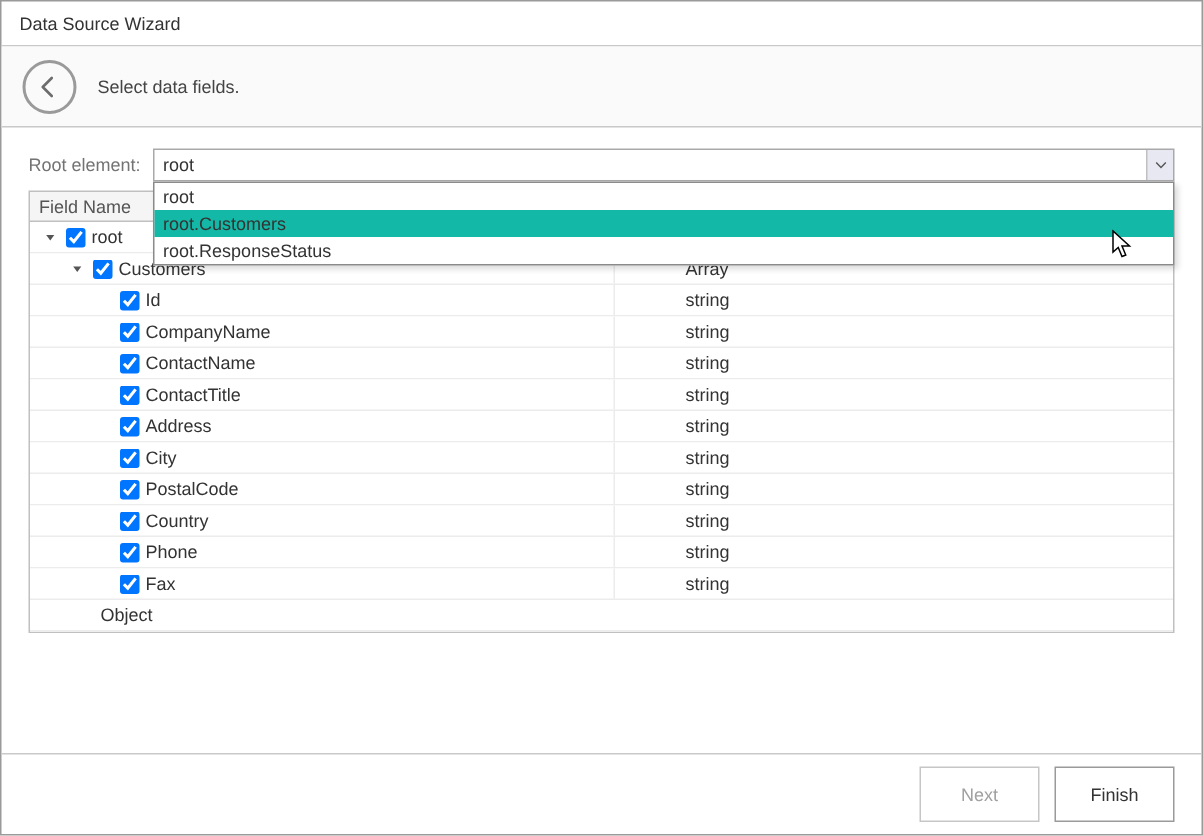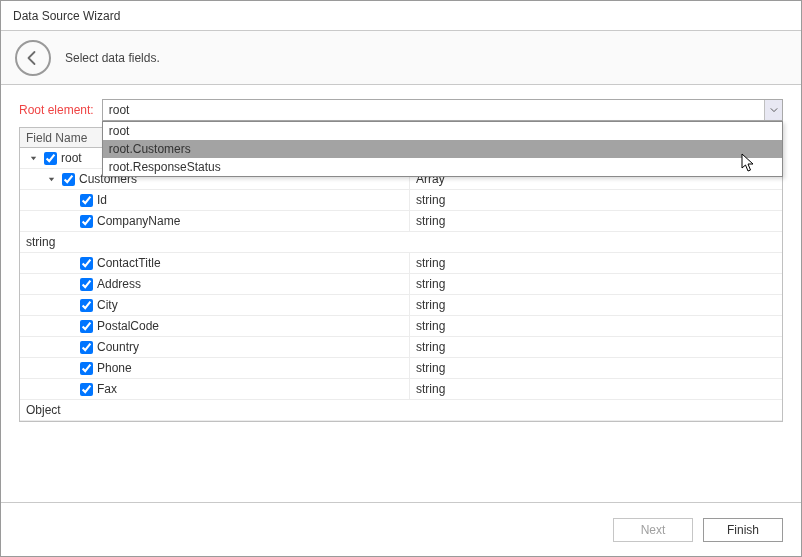--- a/index.html
+++ b/index.html
@@ -48,21 +48,21 @@
     color: #6d6d6d;
   }
   .back-btn svg { width: 18px; height: 18px; }
   .subtitle { font-size: 12px; color: #444; text-align: center; }
   .content {
     position: absolute;
     top: 84px; left: 0; right: 0; bottom: 54px;
     padding: 14px 18px 0 18px;
   }
   .rootrow { display:flex; align-items:center; gap:8px; margin-bottom:6px; }
-  .rootrow label { font-size:12px; color:#ef4444; white-space:nowrap; }
+  .rootrow label { font-size:12px; color:#737373; white-space:nowrap; }
   .combo {
     flex:1;
     height:22px;
     border:1px solid #a9a9a9;
     background:#fff;
     display:flex; align-items:center;
     position:relative;
   }
   .combo .combo-text { flex:1; padding:0 6px; font-size:12px; height:100%; display:flex; align-items:center; }
   .combo .combo-btn {
@@ -82,21 +82,21 @@
     z-index:50;
     box-shadow: 2px 2px 4px rgba(0,0,0,0.15);
   }
   .dropdown .opt {
     height:18px;
     display:flex; align-items:center;
     padding:0 6px;
     font-size:12px;
     cursor:pointer;
   }
-  .dropdown .opt.sel { background:#a3a3a3; }
+  .dropdown .opt.sel { background:#14b8a6; }
 
   .grid {
     border:1px solid #c0c0c0;
     margin-top:4px;
   }
   .grid-header {
     display:flex;
     height:20px;
     background:#f5f5f5;
     border-bottom:1px solid #c0c0c0;
@@ -117,20 +117,21 @@
   .grow .cell1 {
     width:390px;
     display:flex; align-items:center;
     border-right:1px solid #ececec;
     height:100%;
   }
   .grow .cell2 {
     flex:1; padding-left:6px;
     display:flex; align-items:center;
     height:100%;
+    margin-left:41px;
   }
   .expander {
     width:14px; height:14px;
     display:flex; align-items:center; justify-content:center;
     color:#555;
     cursor:pointer;
     margin-right:2px;
   }
   .expander svg { width:9px; height:9px; }
   .chk {
@@ -153,21 +154,21 @@
     left:0; right:0; bottom:0;
     height:54px;
     border-top:1px solid #c9c9c9;
     display:flex;
     align-items:center;
     justify-content:flex-end;
     padding:0 18px;
     gap:10px;
   }
   .btn {
-    width:80px; height:24px;
+    width:80px; height:37px;
     border:1px solid #9a9a9a;
     background:#fff;
     display:flex; align-items:center; justify-content:center;
     font-size:12px;
     cursor:pointer;
   }
   .btn.disabled { color:#a0a0a0; border-color:#c6c6c6; cursor:default; }
 </style>
 </head>
 <body>
@@ -254,20 +255,26 @@
         <div class="grow">
           <div class="cell1">
             <span class="indent" style="width: 42px;"></span>
             <span class="expander"></span>
             <input type="checkbox" class="chk" checked="" style="">
             <span>CompanyName</span>
           </div>
           <div class="cell2">string</div>
         </div>
         <div class="grow">
+          <div class="cell1">
+            <span class="indent" style="width: 42px;"></span>
+            <span class="expander"></span>
+            <input type="checkbox" class="chk" checked="" style="">
+            <span>ContactName</span>
+          </div>
           <div class="cell2">string</div>
         </div>
         <div class="grow">
           <div class="cell1">
             <span class="indent" style="width: 42px;"></span>
             <span class="expander"></span>
             <input type="checkbox" class="chk" checked="" style="">
             <span>ContactTitle</span>
           </div>
           <div class="cell2">string</div>

